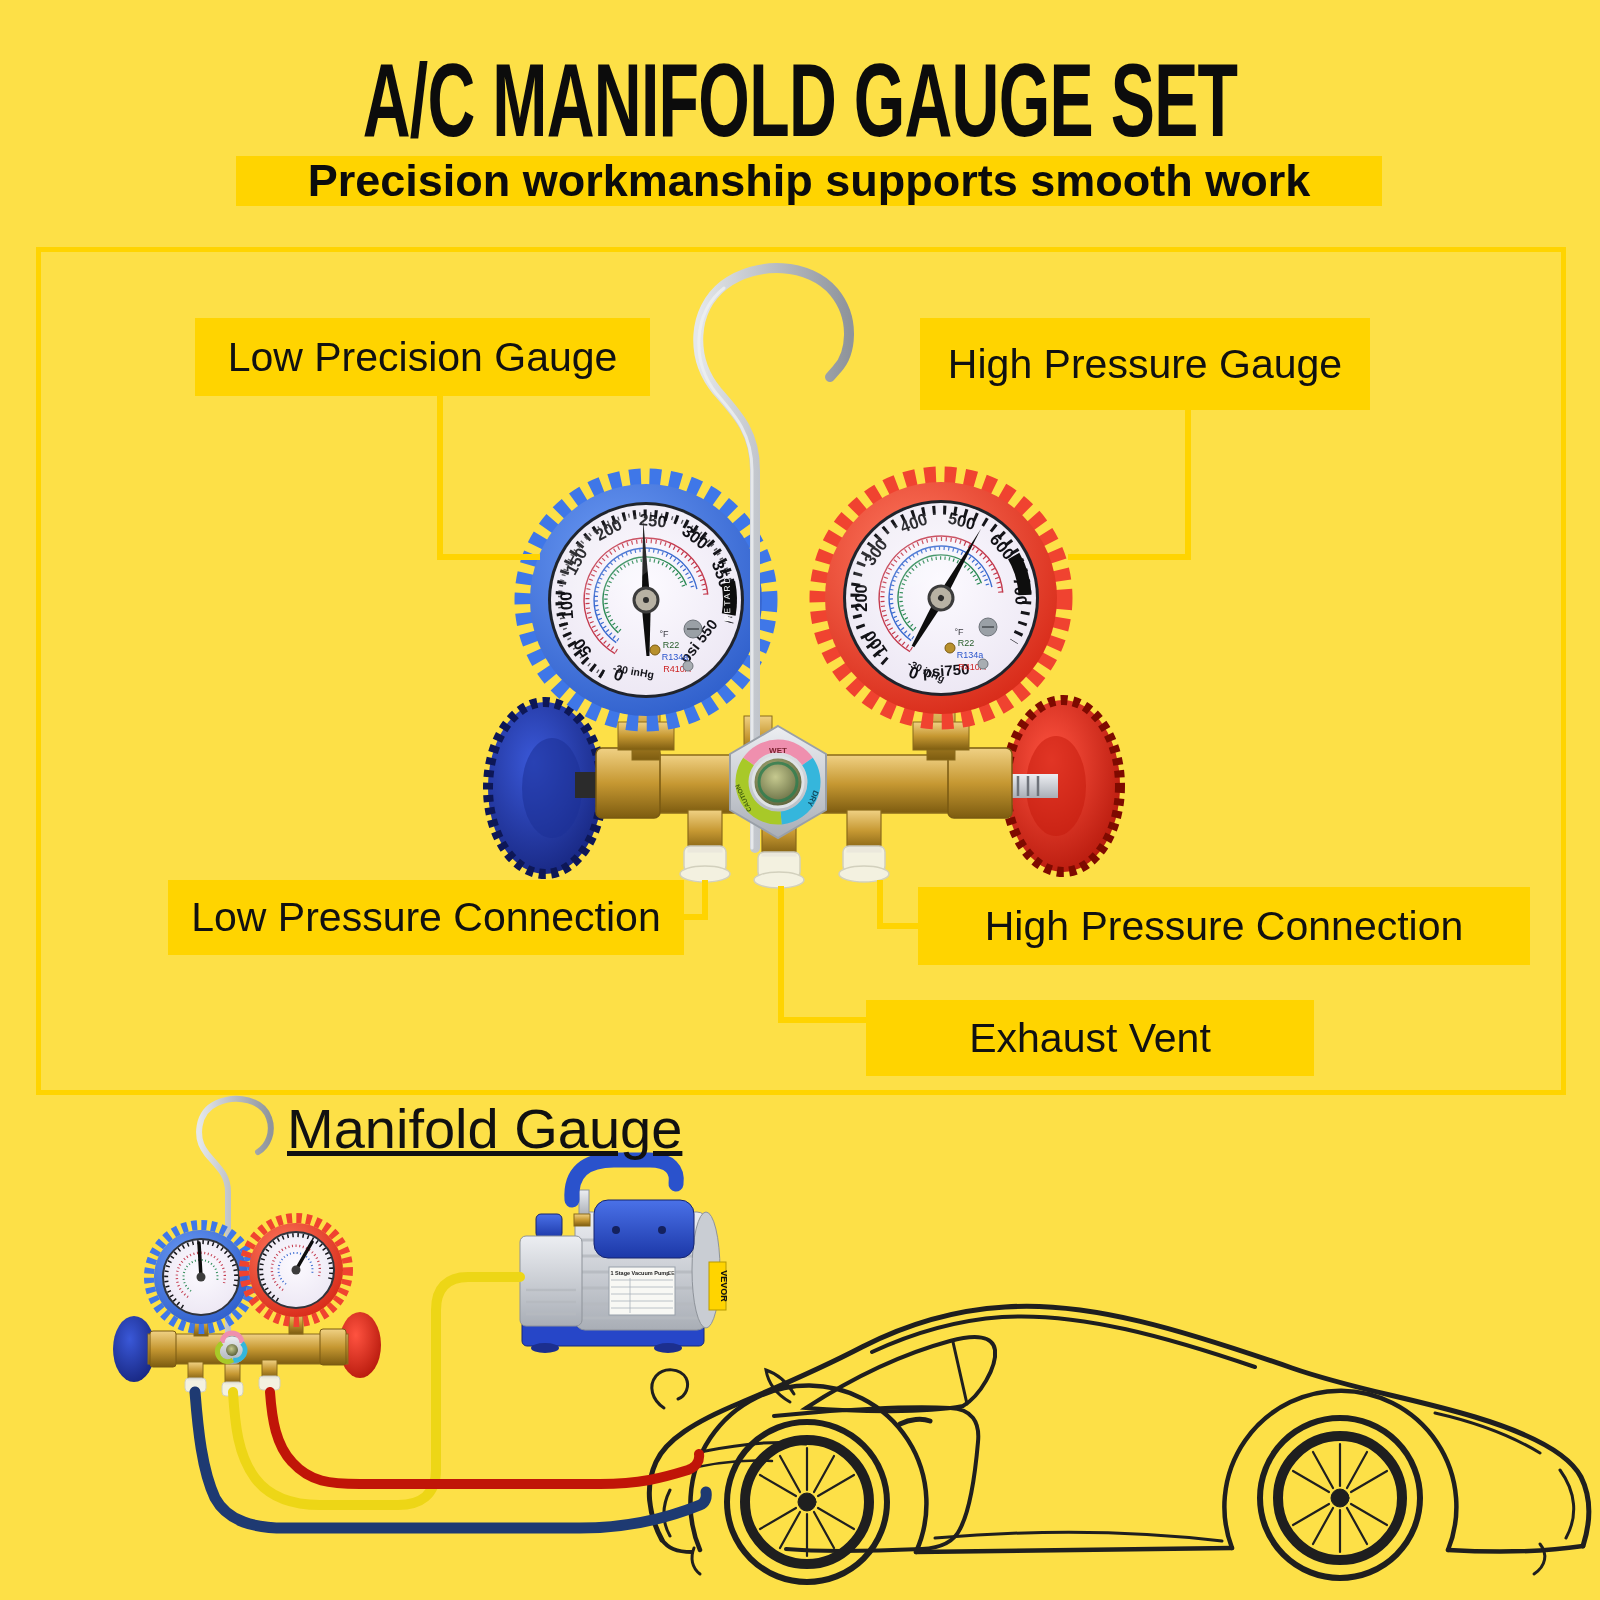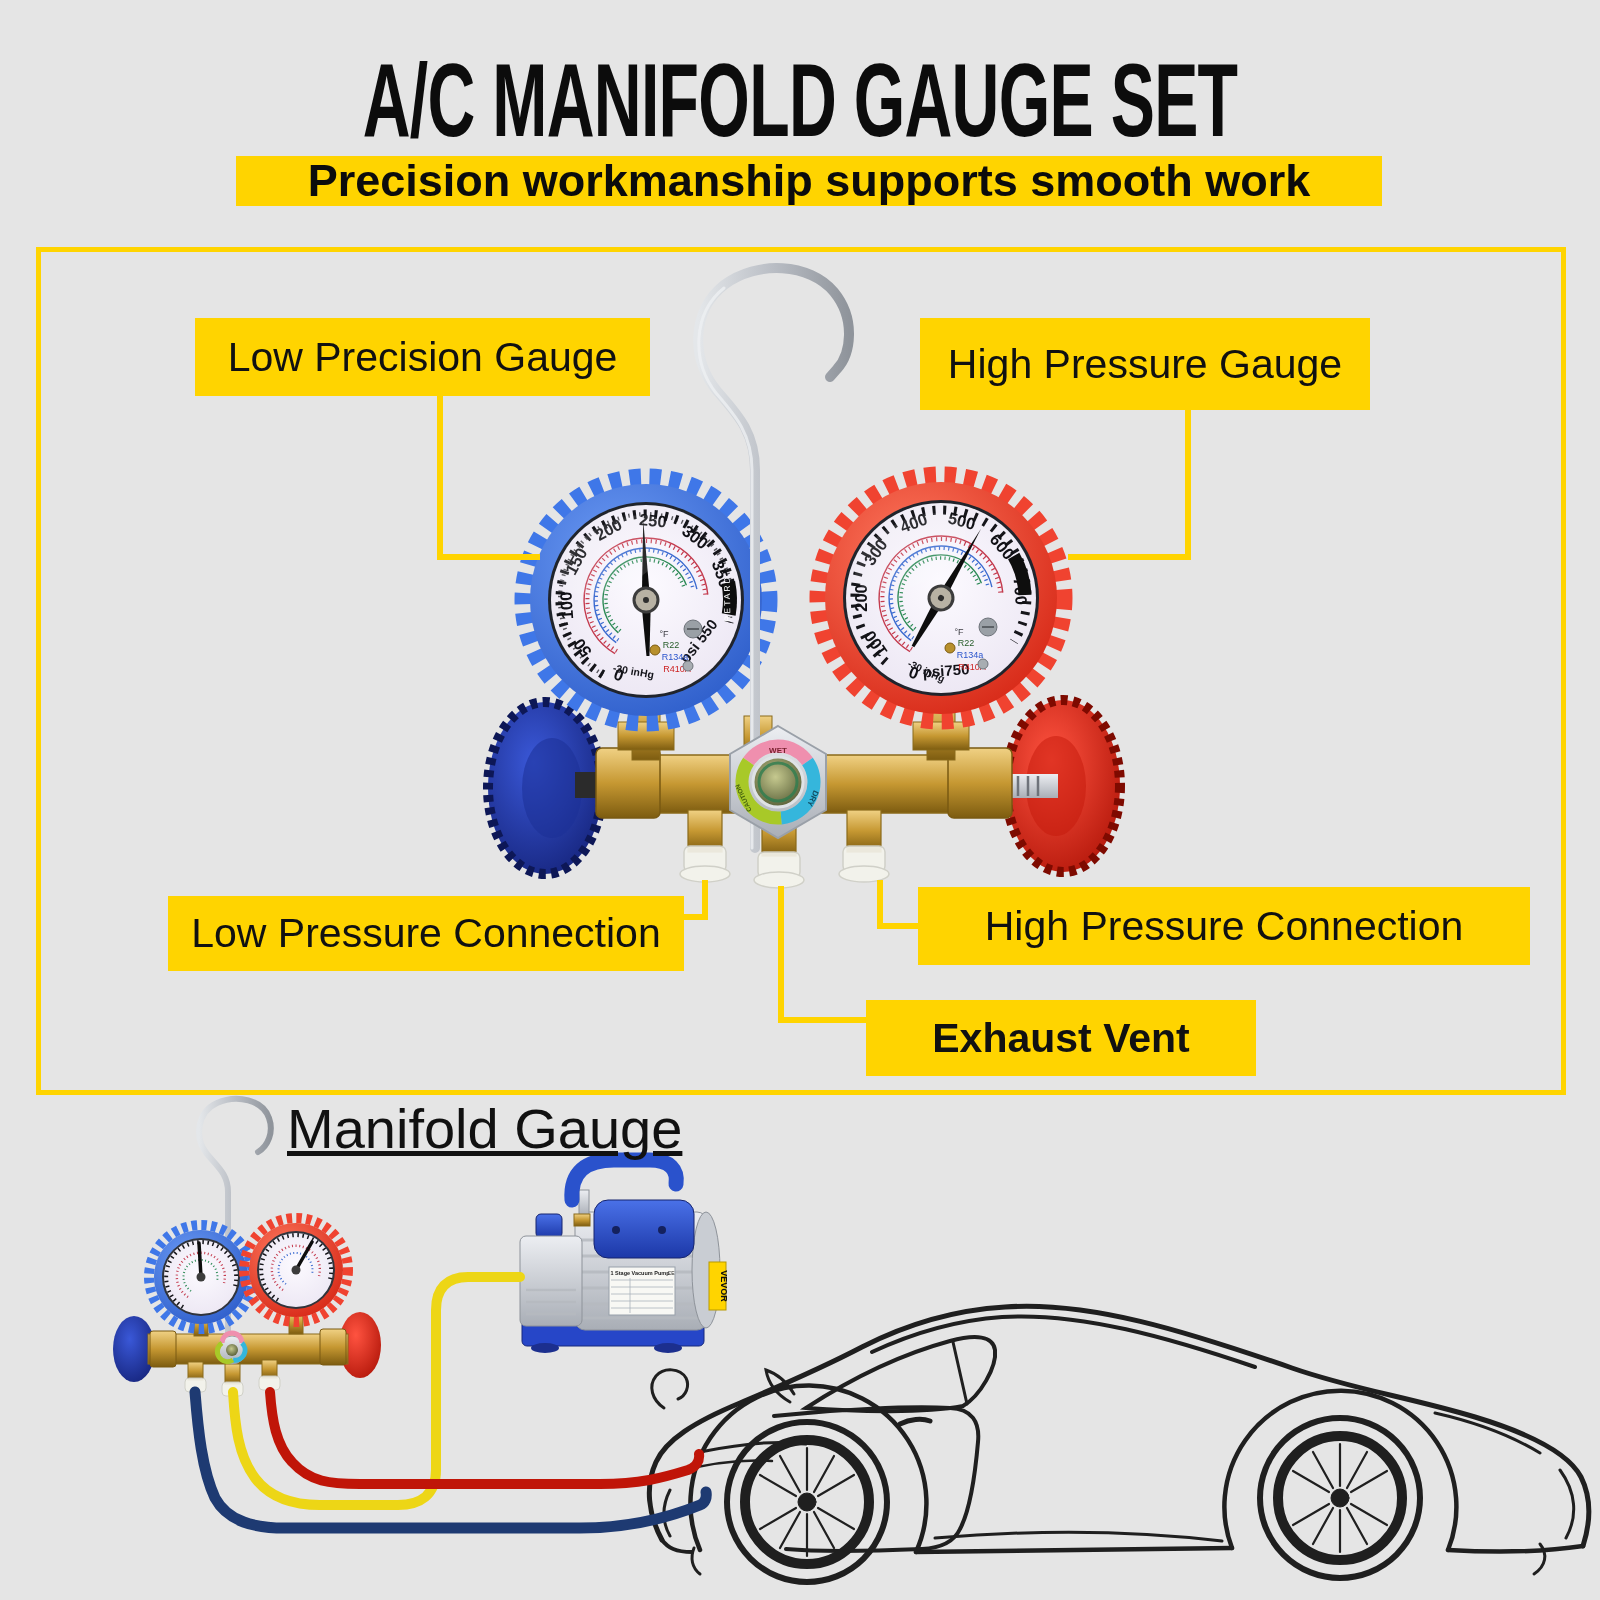--- a/index.html
+++ b/index.html
@@ -1,33 +1,33 @@
 <!DOCTYPE html>
 <html><head>
 <meta charset="utf-8">
 <style>
   html,body{margin:0;padding:0;background:#fff;}
-  .page{position:relative;width:1600px;height:1600px;background:#e5e5e5;overflow:hidden;
+  .page{position:relative;width:1600px;height:1600px;background:#fde047;overflow:hidden;
         font-family:"Liberation Sans",sans-serif;}
   .title{position:absolute;top:42px;left:0;width:1600px;text-align:center;
          font-size:92px;font-weight:700;color:#0c0c0c;letter-spacing:-1px;
          transform:scaleX(0.72) scaleY(1.12);transform-origin:50% 0;white-space:nowrap;}
   .banner{position:absolute;left:236px;top:156px;width:1146px;height:50px;background:#FFD400;
           display:flex;align-items:center;justify-content:center;
           font-size:45px;font-weight:700;color:#0c0c0c;white-space:nowrap;}
   .diagram-box{position:absolute;left:36px;top:247px;width:1530px;height:848px;
                border:5px solid #FFD400;box-sizing:border-box;}
   .art{position:absolute;left:0;top:0;width:1600px;height:1600px;}
   .callout{position:absolute;background:#FFD400;color:#111;display:flex;align-items:center;
            justify-content:center;font-size:41px;font-weight:400;white-space:nowrap;}
   .co-low-gauge {left:195px;top:318px;width:455px;height:78px;}
   .co-high-gauge{left:920px;top:318px;width:450px;height:92px;}
-  .co-low-conn  {left:168px;top:880px;width:516px;height:75px;margin-top:16px;}
+  .co-low-conn  {left:168px;top:880px;width:516px;height:75px;}
   .co-high-conn {left:918px;top:887px;width:612px;height:78px;}
-  .co-exhaust   {left:866px;top:1000px;width:390px;height:76px;font-weight:bold;}
+  .co-exhaust   {left:866px;top:1000px;width:448px;height:76px;}
   .sec2-label{position:absolute;color:#111;font-size:56px;font-weight:400;white-space:nowrap;}
   .lbl-manifold{left:287px;top:1096px;text-decoration:underline;}
   .lbl-pump{left:768px;top:1250px;}
 </style>
 </head>
 <body>
 
 <div class="page">
 
   <div class="title">A/C MANIFOLD GAUGE SET</div>

